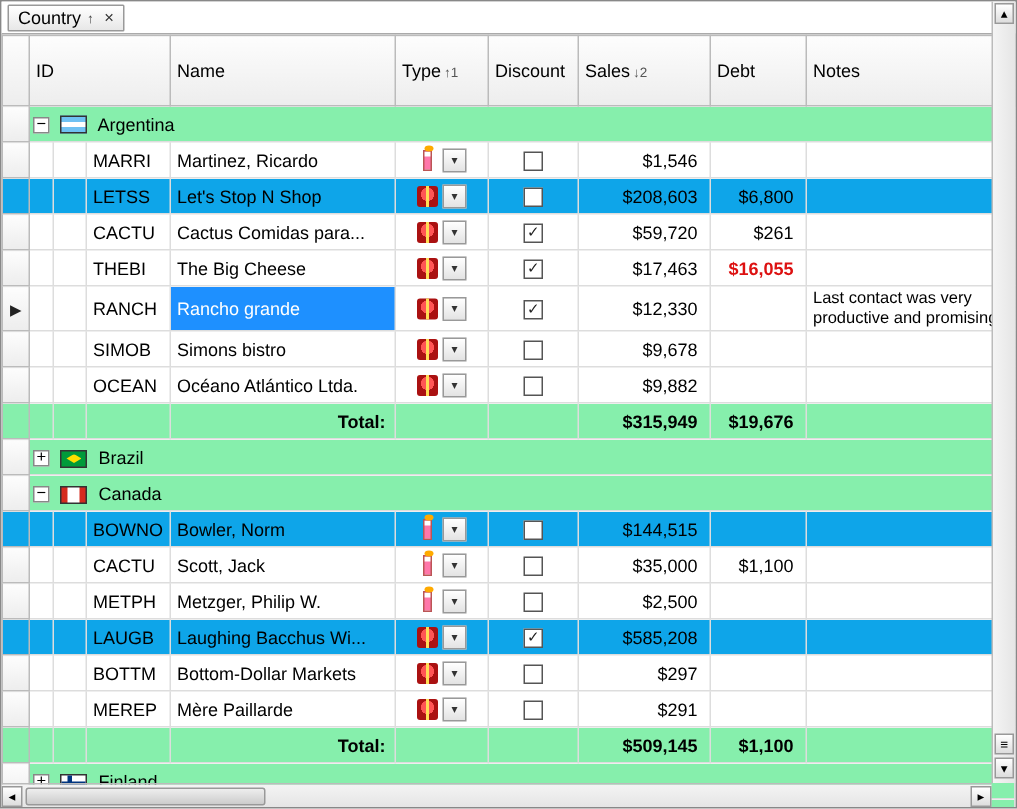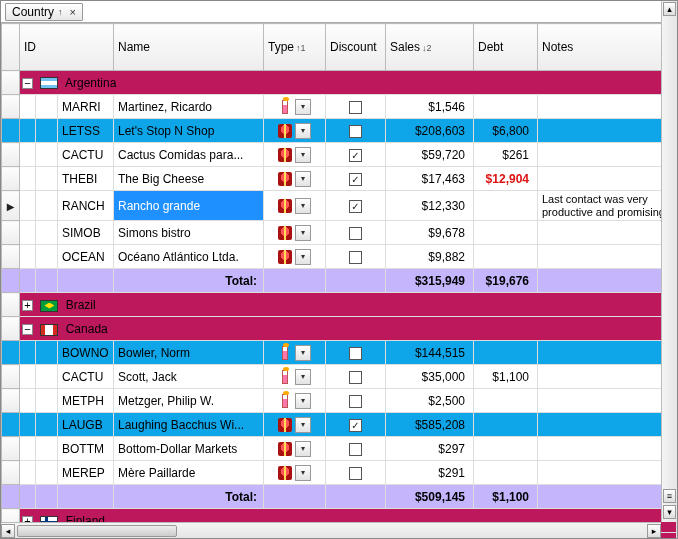--- a/index.html
+++ b/index.html
@@ -71,21 +71,21 @@
     padding: 2px 4px;
     height: 24px;
     white-space: nowrap;
     overflow: hidden;
     text-overflow: ellipsis;
     vertical-align: middle;
   }
   td.indicator { background: linear-gradient(#fdfdfd,#ededed); border-color:#bbb; text-align:center; padding:0;}
   .row-arrow { font-size: 10px; color:#222; }
   tr.group-row td.group-cell {
-    background: #be185d;
+    background: #86efac;
     font-weight: normal;
     padding: 2px 4px 2px 2px;
   }
   tr.group-row td.indicator { background: linear-gradient(#fdfdfd,#ededed);}
   .expander {
     display: inline-block;
     width: 11px; height: 11px;
     border: 1px solid #888;
     line-height: 9px;
     text-align: center;
@@ -113,21 +113,21 @@
   td.num { text-align: right; padding-right: 8px; }
   tr.alt-orange td { background: #0ea5e9; }
   tr.selected td.name-cell {
     background: #1e90ff;
     color: #fff;
     border: 1px dashed #003;
     margin-left: 20px;
   }
   .debt-red { color: #d11; font-weight: bold; }
   tr.total-row td {
-    background: #c4b5fd;
+    background: #86efac;
     font-weight: bold;
   }
   tr.total-row td.lbl { text-align: right; padding-right: 6px; }
   .type-icon {
     display: inline-block;
     width: 14px; height: 14px;
     vertical-align: middle;
   }
   .gift { background: radial-gradient(circle at 50% 40%, #f55 0 40%, #a11 41% 100%); border-radius:2px; position:relative;}
   .gift::after{content:"";position:absolute;left:45%;right:45%;top:0;bottom:0;background:#fd5;}
@@ -271,21 +271,21 @@
     </tr>
     <tr>
       <td class="indicator"></td>
           <td></td>
           <td></td>
       <td>THEBI</td>
       <td class="name-cell">The Big Cheese</td>
       <td class="type-cell"><span class="type-icon gift"></span><span class="dd">▾</span></td>
       <td class="discount-cell"><span class="chk checked"></span></td>
       <td class="num">$17,463</td>
-      <td class="num debt-red">$12,904</td>
+      <td class="num debt-red">$16,055</td>
       <td class="notes-cell"></td>
     </tr>
     <tr class="selected">
       <td class="indicator"><span class="row-arrow">▶</span></td>
           <td></td>
           <td></td>
       <td>RANCH</td>
       <td class="name-cell">Rancho grande</td>
       <td class="type-cell"><span class="type-icon gift"></span><span class="dd">▾</span></td>
       <td class="discount-cell"><span class="chk checked"></span></td>

